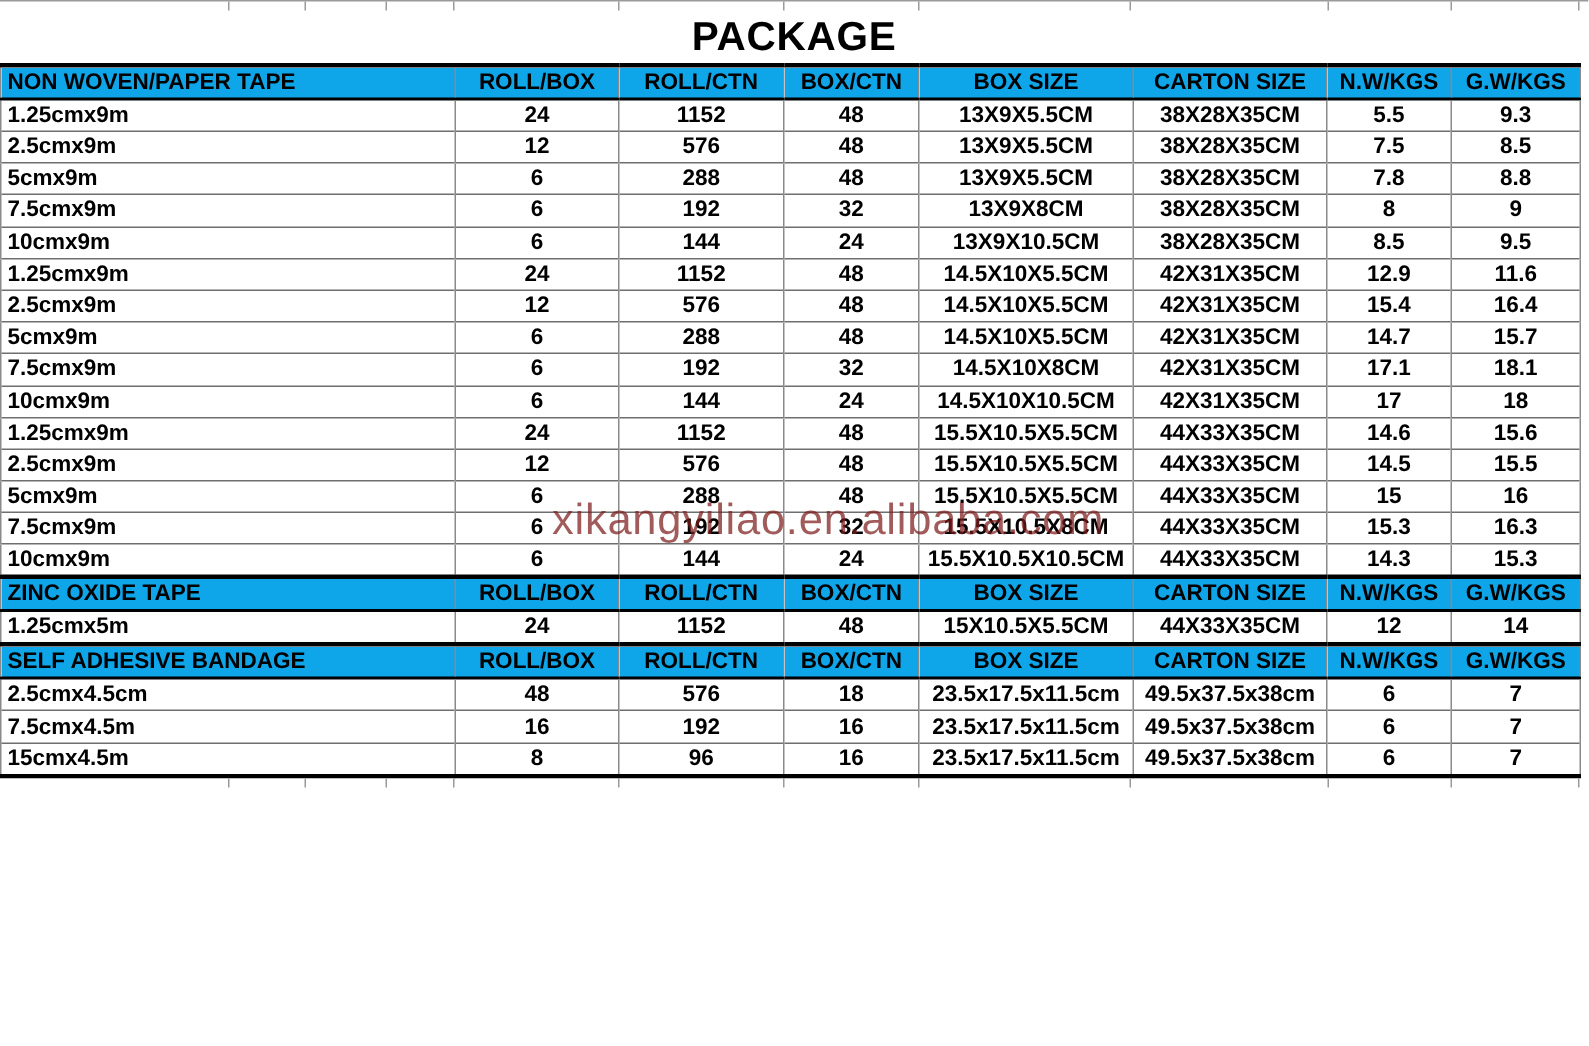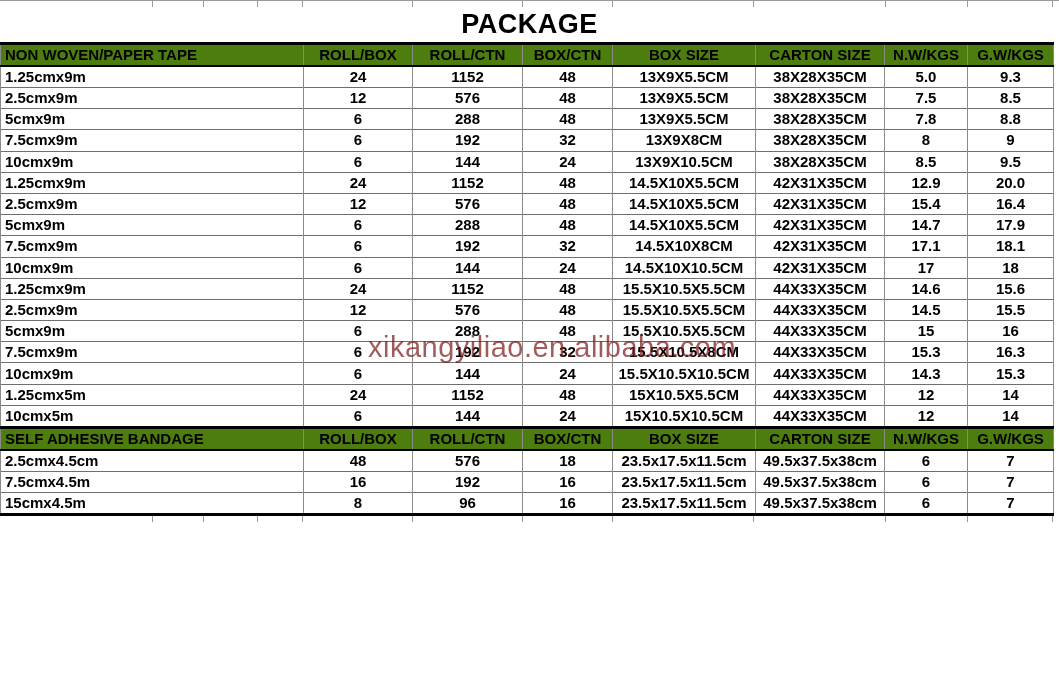--- a/index.html
+++ b/index.html
@@ -52,21 +52,21 @@
     padding: 0 2px;
     height: 21.2px;
     line-height: 20px;
     white-space: nowrap;
     overflow: hidden;
   }
   table.pkg tr.sec-row th {
     border-top: 3px solid #000;
     border-bottom: 2px solid #000;
     height: 22.5px;
-    background: #4d7c0f;
+    background: #0ea5e9;
   }
   table.pkg .name-col {
     text-align: left;
     padding-left: 4px;
   }
   .watermark {
     position: absolute;
     left: 368px; top: 331px;
     font-size: 29px;
     font-weight: 400;
@@ -121,21 +121,21 @@
         <th>N.W/KGS</th>
         <th>G.W/KGS</th>
       </tr>
       <tr>
         <td class="name-col">1.25cmx9m</td>
         <td>24</td>
         <td>1152</td>
         <td>48</td>
         <td>13X9X5.5CM</td>
         <td>38X28X35CM</td>
-        <td>5.0</td>
+        <td>5.5</td>
         <td>9.3</td>
       </tr>
       <tr>
         <td class="name-col">2.5cmx9m</td>
         <td>12</td>
         <td>576</td>
         <td>48</td>
         <td>13X9X5.5CM</td>
         <td>38X28X35CM</td>
         <td>7.5</td>
@@ -172,41 +172,41 @@
         <td>9.5</td>
       </tr>
       <tr>
         <td class="name-col">1.25cmx9m</td>
         <td>24</td>
         <td>1152</td>
         <td>48</td>
         <td>14.5X10X5.5CM</td>
         <td>42X31X35CM</td>
         <td>12.9</td>
-        <td>20.0</td>
+        <td>11.6</td>
       </tr>
       <tr>
         <td class="name-col">2.5cmx9m</td>
         <td>12</td>
         <td>576</td>
         <td>48</td>
         <td>14.5X10X5.5CM</td>
         <td>42X31X35CM</td>
         <td>15.4</td>
         <td>16.4</td>
       </tr>
       <tr>
         <td class="name-col">5cmx9m</td>
         <td>6</td>
         <td>288</td>
         <td>48</td>
         <td>14.5X10X5.5CM</td>
         <td>42X31X35CM</td>
         <td>14.7</td>
-        <td>17.9</td>
+        <td>15.7</td>
       </tr>
       <tr>
         <td class="name-col">7.5cmx9m</td>
         <td>6</td>
         <td>192</td>
         <td>32</td>
         <td>14.5X10X8CM</td>
         <td>42X31X35CM</td>
         <td>17.1</td>
         <td>18.1</td>
@@ -264,36 +264,36 @@
       <tr>
         <td class="name-col">10cmx9m</td>
         <td>6</td>
         <td>144</td>
         <td>24</td>
         <td>15.5X10.5X10.5CM</td>
         <td>44X33X35CM</td>
         <td>14.3</td>
         <td>15.3</td>
       </tr>
+      <tr class="sec-row">
+        <th class="name-col">ZINC OXIDE TAPE</th>
+        <th>ROLL/BOX</th>
+        <th>ROLL/CTN</th>
+        <th>BOX/CTN</th>
+        <th>BOX SIZE</th>
+        <th>CARTON SIZE</th>
+        <th>N.W/KGS</th>
+        <th>G.W/KGS</th>
+      </tr>
       <tr>
         <td class="name-col">1.25cmx5m</td>
         <td>24</td>
         <td>1152</td>
         <td>48</td>
         <td>15X10.5X5.5CM</td>
-        <td>44X33X35CM</td>
-        <td>12</td>
-        <td>14</td>
-      </tr>
-      <tr>
-        <td class="name-col">10cmx5m</td>
-        <td>6</td>
-        <td>144</td>
-        <td>24</td>
-        <td>15X10.5X10.5CM</td>
         <td>44X33X35CM</td>
         <td>12</td>
         <td>14</td>
       </tr>
       <tr class="sec-row">
         <th class="name-col">SELF ADHESIVE BANDAGE</th>
         <th>ROLL/BOX</th>
         <th>ROLL/CTN</th>
         <th>BOX/CTN</th>
         <th>BOX SIZE</th>

